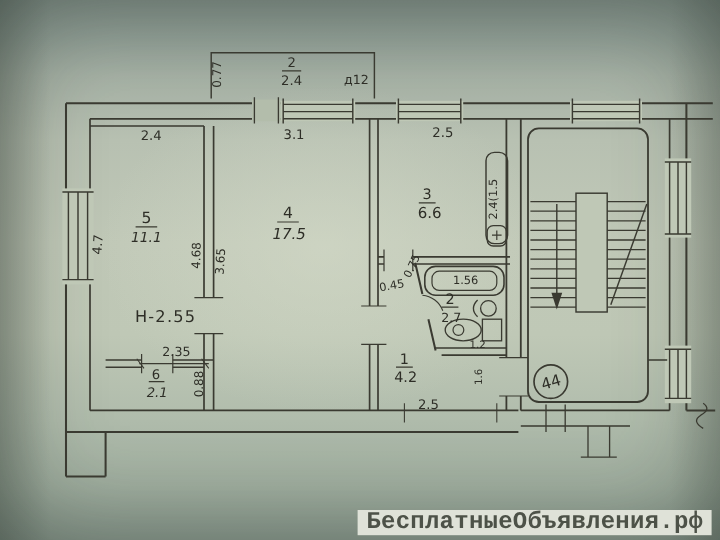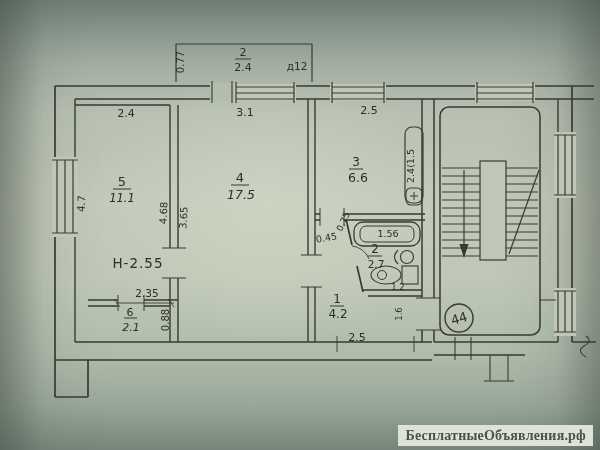--- a/index.html
+++ b/index.html
@@ -11,22 +11,22 @@
       linear-gradient(180deg,#86948c 0%,#93a198 6%,#a7b2a6 14%,#b8c1b2 26%,#c1c9b8 45%,#bfc8b6 62%,#b0bcac 78%,#a2b0a1 90%,#8f9e92 100%);
     box-shadow: inset 0 0 90px rgba(34,44,38,.45);
     font-family:"DejaVu Sans",sans-serif;
   }
   svg{position:absolute;left:0;top:0;}
   svg text{font-family:"DejaVu Sans",sans-serif;fill:#2e2e27;}
   .ink{stroke:#3a3a31;fill:none;}
   .watermark{
     position:absolute;right:7px;bottom:4px;height:21px;line-height:21px;
     padding:0 7px;background:#dfe2d8;color:#4d5248;
-    font-size:14px;font-weight:bold;letter-spacing:.2px;
-    font-family:Liberation Serif, serif;
+    font-size:20px;font-weight:bold;letter-spacing:.2px;
+    font-family:Liberation Mono, monospace;
   }
 </style>
 </head>
 <body>
 
 <div class="photo">
 <svg width="600" height="450" viewBox="0 0 600 450">
 
   <g>
     <path class="ink" stroke-width="1.7" d="M55 86 H594

